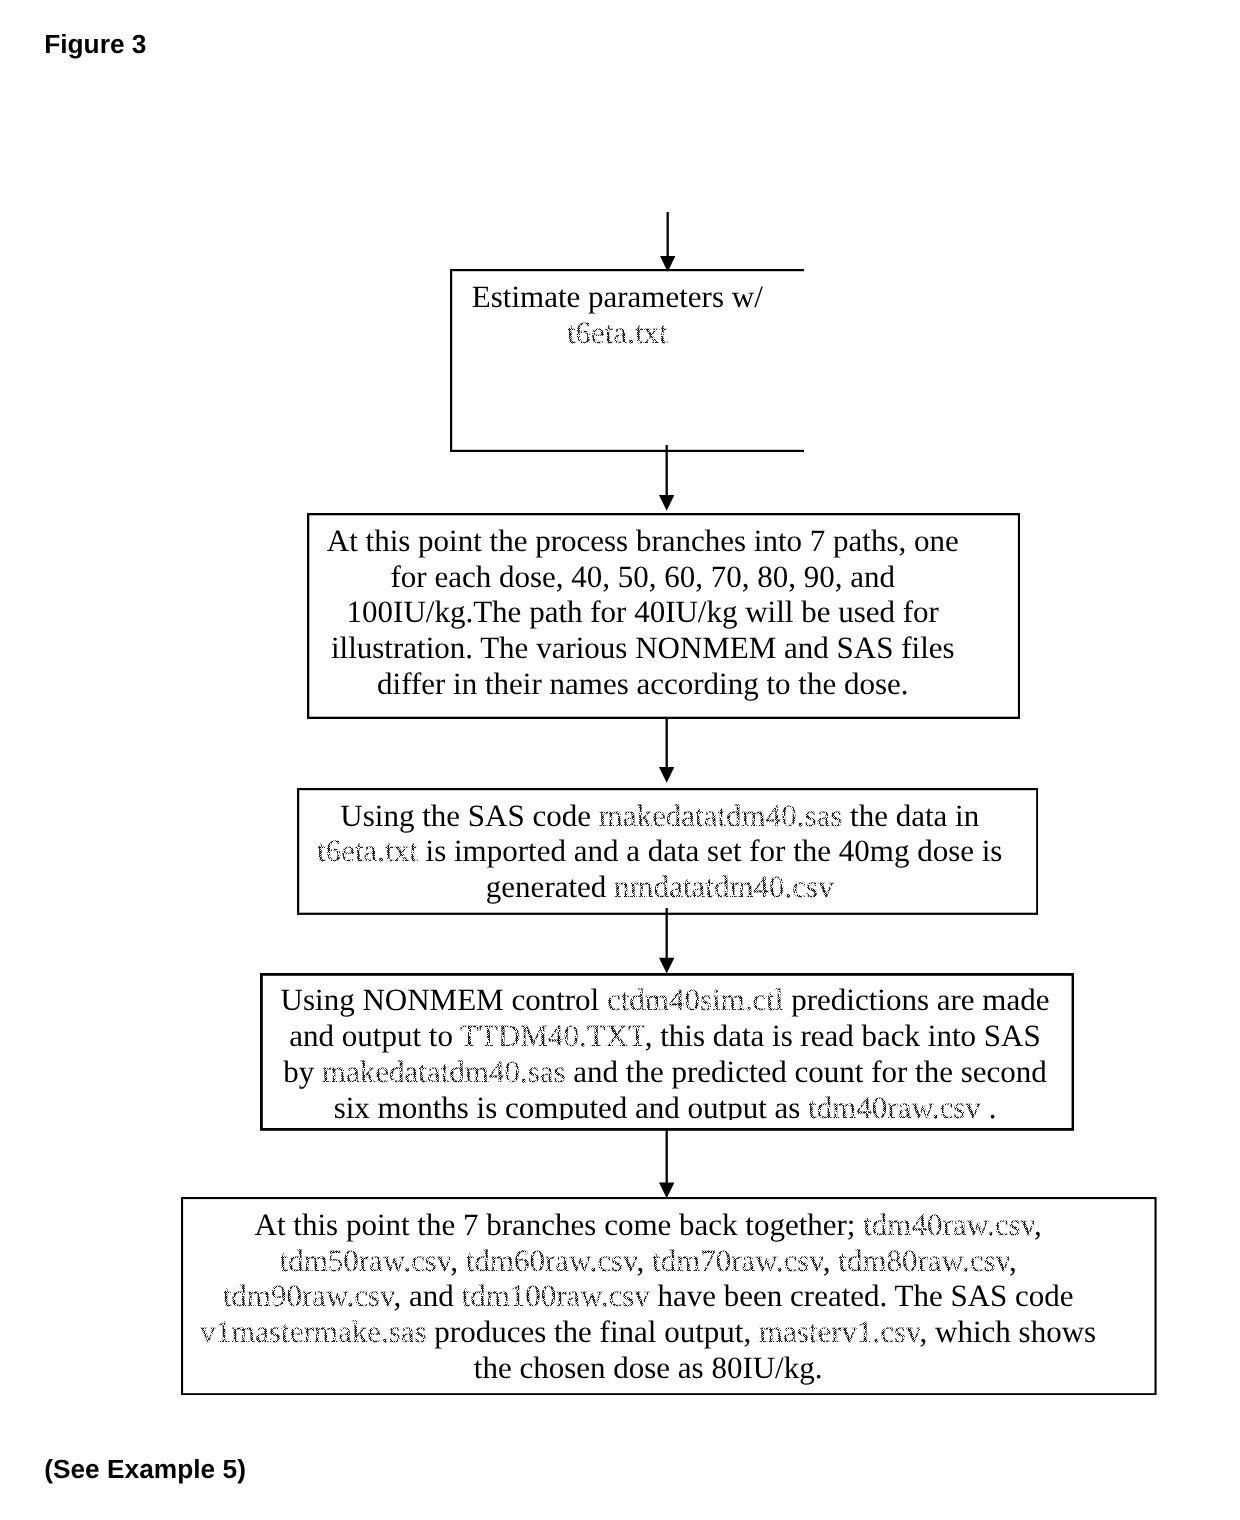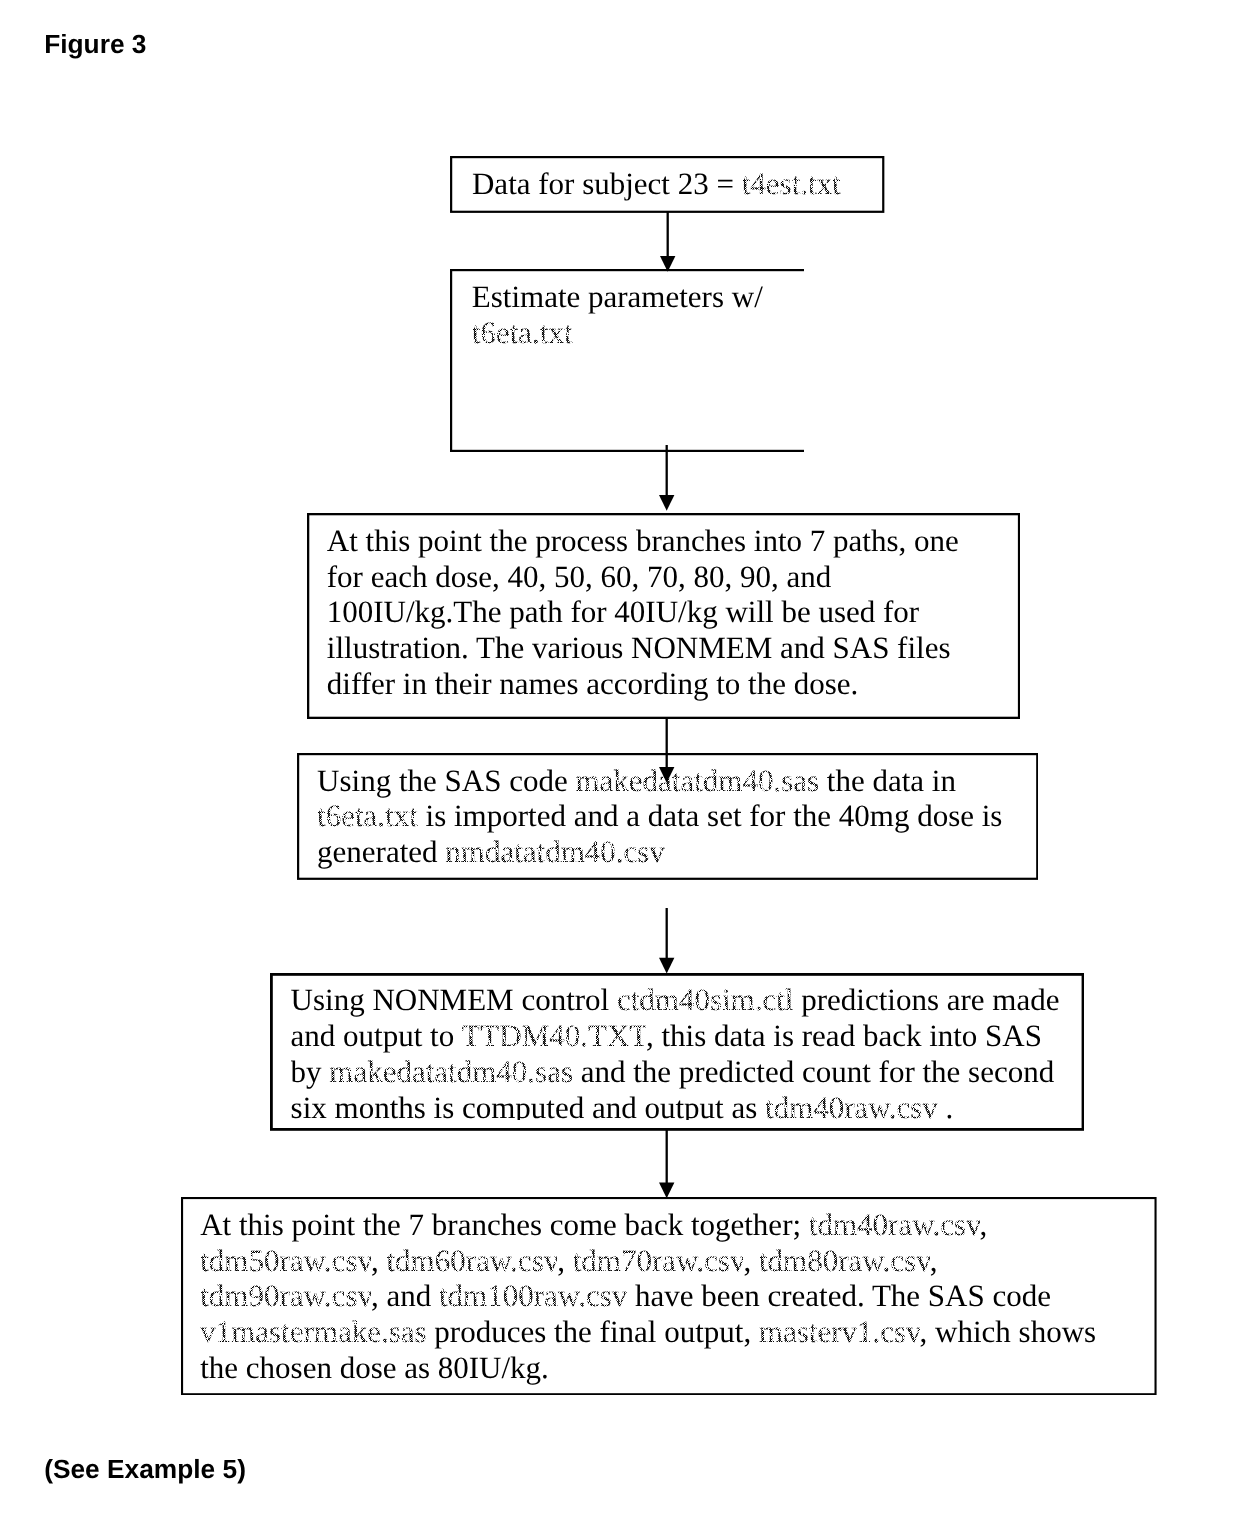--- a/index.html
+++ b/index.html
@@ -1,63 +1,57 @@
 <!DOCTYPE html>
 <html><head>
 <meta charset="utf-8">
 <title>Figure 3</title>
 <style>
   html,body{margin:0;padding:0;background:#ffffff;}
   body{width:1240px;height:1520px;position:relative;overflow:hidden;
        font-family:"Liberation Serif", serif;
        -webkit-font-smoothing:antialiased;text-rendering:geometricPrecision;}
-  .page{opacity:0.999;position:absolute;left:0;top:0;width:1240px;height:1520px;background:#fff;}
+  .page{opacity:0.999;position:absolute;left:0;top:0;width:1240px;height:1520px;background:#fff;text-align:center;}
   .fig-label{position:absolute;font-family:"Liberation Sans", sans-serif;font-weight:bold;
              font-size:26.3px;color:#000;white-space:pre;line-height:27px;}
   .node{position:absolute;box-sizing:border-box;background:#fff;overflow:hidden;}
   .frame{position:absolute;left:0;top:0;overflow:visible;}
   .node .txt{position:absolute;font-size:31px;line-height:35.75px;color:#000;white-space:pre;}
   .ln{white-space:pre;}
   .n{color:#000;}
   .f{color:#6f6f6f;}
   @supports ((-webkit-background-clip:text) or (background-clip:text)) {
   .f{color:transparent;background-image:repeating-linear-gradient(71deg, #ffffff 0 1px, transparent 1px 5px),repeating-conic-gradient(#000000 0% 25%, transparent 0% 50%),repeating-conic-gradient(rgba(0,0,0,.75) 0% 25%, transparent 0% 50%);background-size:auto, 2px 2px, 3px 3px;background-position:0 0, 0 0, 1px 1px;-webkit-background-clip:text;background-clip:text;}
   }
   .arrow{position:absolute;}
 </style>
 </head>
 <body>
 
 <div class="page">
   <div class="fig-label" style="left:44.2px;top:31.2px">Figure 3</div>
-  <div class="node" style="left:450.3px;top:156.1px;width:434.4px;height:56.9px">
-    <svg class="frame" viewBox="0 0 434.4 56.9" width="434.4" height="56.9">
-        <rect x="1.1" y="1.1" width="432.2" height="54.7" fill="none" stroke="#000" stroke-width="2.2"></rect>
-      </svg>
-    <div class="txt" style="left:21.70px;top:9.97px"><div class="ln"><span class="n">Data for subject 23 = </span><span class="f">t4est.txt</span></div></div>
-  </div>
   <div class="node" style="left:450.3px;top:269px;width:354px;height:183px">
     <svg class="frame" viewBox="0 0 434.4 183" width="434.4" height="183">
         <rect x="1.1" y="1.1" width="432.2" height="180.8" fill="none" stroke="#000" stroke-width="2.2"></rect>
       </svg>
     <div class="txt" style="left:21.50px;top:10.07px"><div class="ln"><span class="n">Estimate parameters w/</span></div><div class="ln"><span class="f">t6eta.txt</span></div></div>
   </div>
   <div class="node" style="left:307px;top:512.6px;width:713.2px;height:206px">
     <svg class="frame" viewBox="0 0 713.2 206" width="713.2" height="206">
         <rect x="1.15" y="1.15" width="710.9" height="203.7" fill="none" stroke="#000" stroke-width="2.3"></rect>
       </svg>
     <div class="txt" style="left:19.80px;top:10.17px"><div class="ln"><span class="n">At this point the process branches into 7 paths, one</span></div><div class="ln"><span class="n">for each dose, 40, 50, 60, 70, 80, 90, and</span></div><div class="ln"><span class="n">100IU/kg.The path for 40IU/kg will be used for</span></div><div class="ln"><span class="n">illustration. The various NONMEM and SAS files</span></div><div class="ln"><span class="n">differ in their names according to the dose.</span></div></div>
   </div>
-  <div class="node" style="left:296.8px;top:753px;width:741.4px;height:138px">
+  <div class="node" style="left:296.8px;top:788px;width:741.4px;height:138px">
     <svg class="frame" viewBox="0 0 741.4 126.9" width="741.4" height="126.9">
         <rect x="1.1" y="1.1" width="739.2" height="124.7" fill="none" stroke="#000" stroke-width="2.2"></rect>
       </svg>
     <div class="txt" style="left:20.30px;top:9.57px"><div class="ln"><span class="n">Using the SAS code </span><span class="f">makedatatdm40.sas</span><span class="n"> the data in</span></div><div class="ln"><span class="f">t6eta.txt</span><span class="n"> is imported and a data set for the 40mg dose is</span></div><div class="ln"><span class="n">generated </span><span class="f">nmdatatdm40.csv</span></div></div>
   </div>
-  <div class="node" style="left:270px;top:973.4px;width:814.4px;height:170px">
+  <div class="node" style="left:260px;top:973.4px;width:814.4px;height:170px">
     <svg class="frame" viewBox="0 0 814.4 157.8" width="814.4" height="157.8">
         <rect x="1.4" y="1.4" width="811.6" height="155" fill="none" stroke="#000" stroke-width="2.8"></rect>
       </svg>
     <div class="txt" style="left:20.60px;top:9.07px;height:137.83px;overflow:hidden"><div class="ln"><span class="n">Using NONMEM control </span><span class="f">ctdm40sim.ctl</span><span class="n"> predictions are made</span></div><div class="ln"><span class="n">and output to </span><span class="f">TTDM40.TXT</span><span class="n">, this data is read back into SAS</span></div><div class="ln"><span class="n">by </span><span class="f">makedatatdm40.sas</span><span class="n"> and the predicted count for the second</span></div><div class="ln"><span class="n">six months is computed and output as </span><span class="f">tdm40raw.csv</span><span class="n"> .</span></div></div>
   </div>
   <div class="node" style="left:181.1px;top:1197.1px;width:1133px;height:198.3px">
     <svg class="frame" viewBox="0 0 975.6 198.3" width="975.6" height="198.3">
         <rect x="1.05" y="1.05" width="973.5" height="196.2" fill="none" stroke="#000" stroke-width="2.1"></rect>
       </svg>
     <div class="txt" style="left:19.10px;top:9.67px"><div class="ln"><span class="n">At this point the 7 branches come back together; </span><span class="f">tdm40raw.csv</span><span class="n">,</span></div><div class="ln"><span class="f">tdm50raw.csv</span><span class="n">, </span><span class="f">tdm60raw.csv</span><span class="n">, </span><span class="f">tdm70raw.csv</span><span class="n">, </span><span class="f">tdm80raw.csv</span><span class="n">,</span></div><div class="ln"><span class="f">tdm90raw.csv</span><span class="n">, and </span><span class="f">tdm100raw.csv</span><span class="n"> have been created. The SAS code</span></div><div class="ln"><span class="f">v1mastermake.sas</span><span class="n"> produces the final output, </span><span class="f">masterv1.csv</span><span class="n">, which shows</span></div><div class="ln"><span class="n">the chosen dose as 80IU/kg.</span></div></div>

